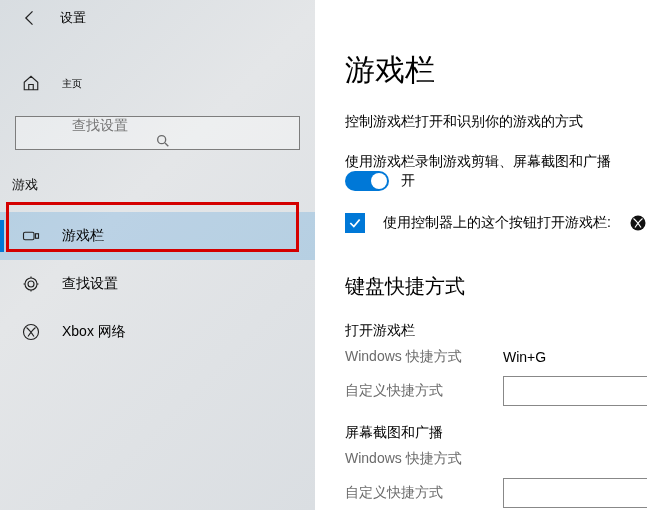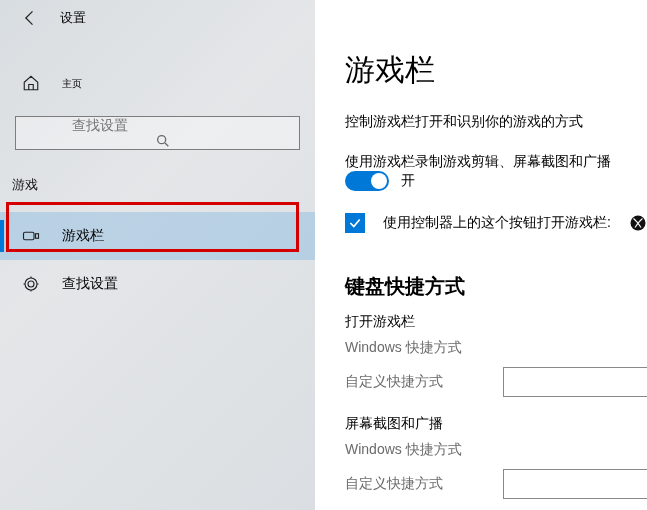--- a/index.html
+++ b/index.html
@@ -78,21 +78,21 @@
   content:""; position:absolute; right:2px; top:2px;
   width:16px; height:16px; border-radius:50%; background:#fff;
 }
 .check-row { display:flex; align-items:center; gap:12px; margin-bottom: 40px; justify-content: space-between; }
 .checkbox {
   width:20px; height:20px; background:#0078d7;
   display:flex; align-items:center; justify-content:center;
 }
 .checkbox svg { width:14px; height:14px; }
 .xbox-inline svg { width:18px; height:18px; vertical-align:middle; }
-.section-title { font-size: 20px; font-weight:700; margin-bottom:13px; }
+.section-title { font-size: 20px; font-weight:400; margin-bottom:22px; }
 .section-sub { font-size:14px; margin-bottom:8px; }
 .muted { color:#6b6b6b; font-size:14px; }
 .kb-row {
   display:grid; grid-template-columns:150px 1fr; align-items:center;
   margin-bottom:10px; gap: 8px;
 }
 .kb-input {
   width: 148px; height: 30px;
   border:1px solid #888; background:#fff;
 }
@@ -146,20 +146,29 @@
     <div class="nav-item">
       <span class="icon">
         <svg viewBox="0 0 24 24" fill="none" stroke="#222" stroke-width="1.5">
             <circle cx="12" cy="12" r="8"></circle>
             <circle cx="12" cy="12" r="4"></circle>
             <path d="M12 2v2M12 20v2M2 12h2M20 12h2"></path>
           </svg>
       </span>
       <span>查找设置</span>
     </div>
+    <div class="nav-item">
+      <span class="icon">
+        <svg viewBox="0 0 24 24" fill="#222">
+            <circle cx="12" cy="12" r="10" fill="none" stroke="#222" stroke-width="1.5"></circle>
+            <path d="M6 6c4 3 8 9 10 12M18 6c-4 3-8 9-10 12" stroke="#222" stroke-width="1.5" fill="none"></path>
+          </svg>
+      </span>
+      <span>Xbox 网络</span>
+    </div>
   </div>
 
   <div class="highlight-box"></div>
 </div>
 
 <div class="main">
   <div class="page-title">游戏栏</div>
   <div class="desc">控制游戏栏打开和识别你的游戏的方式</div>
   <div class="sub1">使用游戏栏录制游戏剪辑、屏幕截图和广播</div>
   <div class="toggle-row">
@@ -179,20 +188,21 @@
           <path d="M6 6c4 3 8 9 10 12M18 6c-4 3-8 9-10 12" stroke="#fff" stroke-width="1.5" fill="none"></path>
         </svg>
     </span>
   </div>
 
   <div class="section-title">键盘快捷方式</div>
 
   <div class="section-sub">打开游戏栏</div>
   <div class="kb-row">
     <span class="muted">Windows 快捷方式</span>
+    <span>Win+G</span>
   </div>
   <div class="kb-row">
     <span class="muted">自定义快捷方式</span>
     <input class="kb-input" type="text" style="">
   </div>
 
   <div class="section-sub" style="margin-top:18px">屏幕截图和广播</div>
   <div class="kb-row">
     <span class="muted">Windows 快捷方式</span>
   </div>

